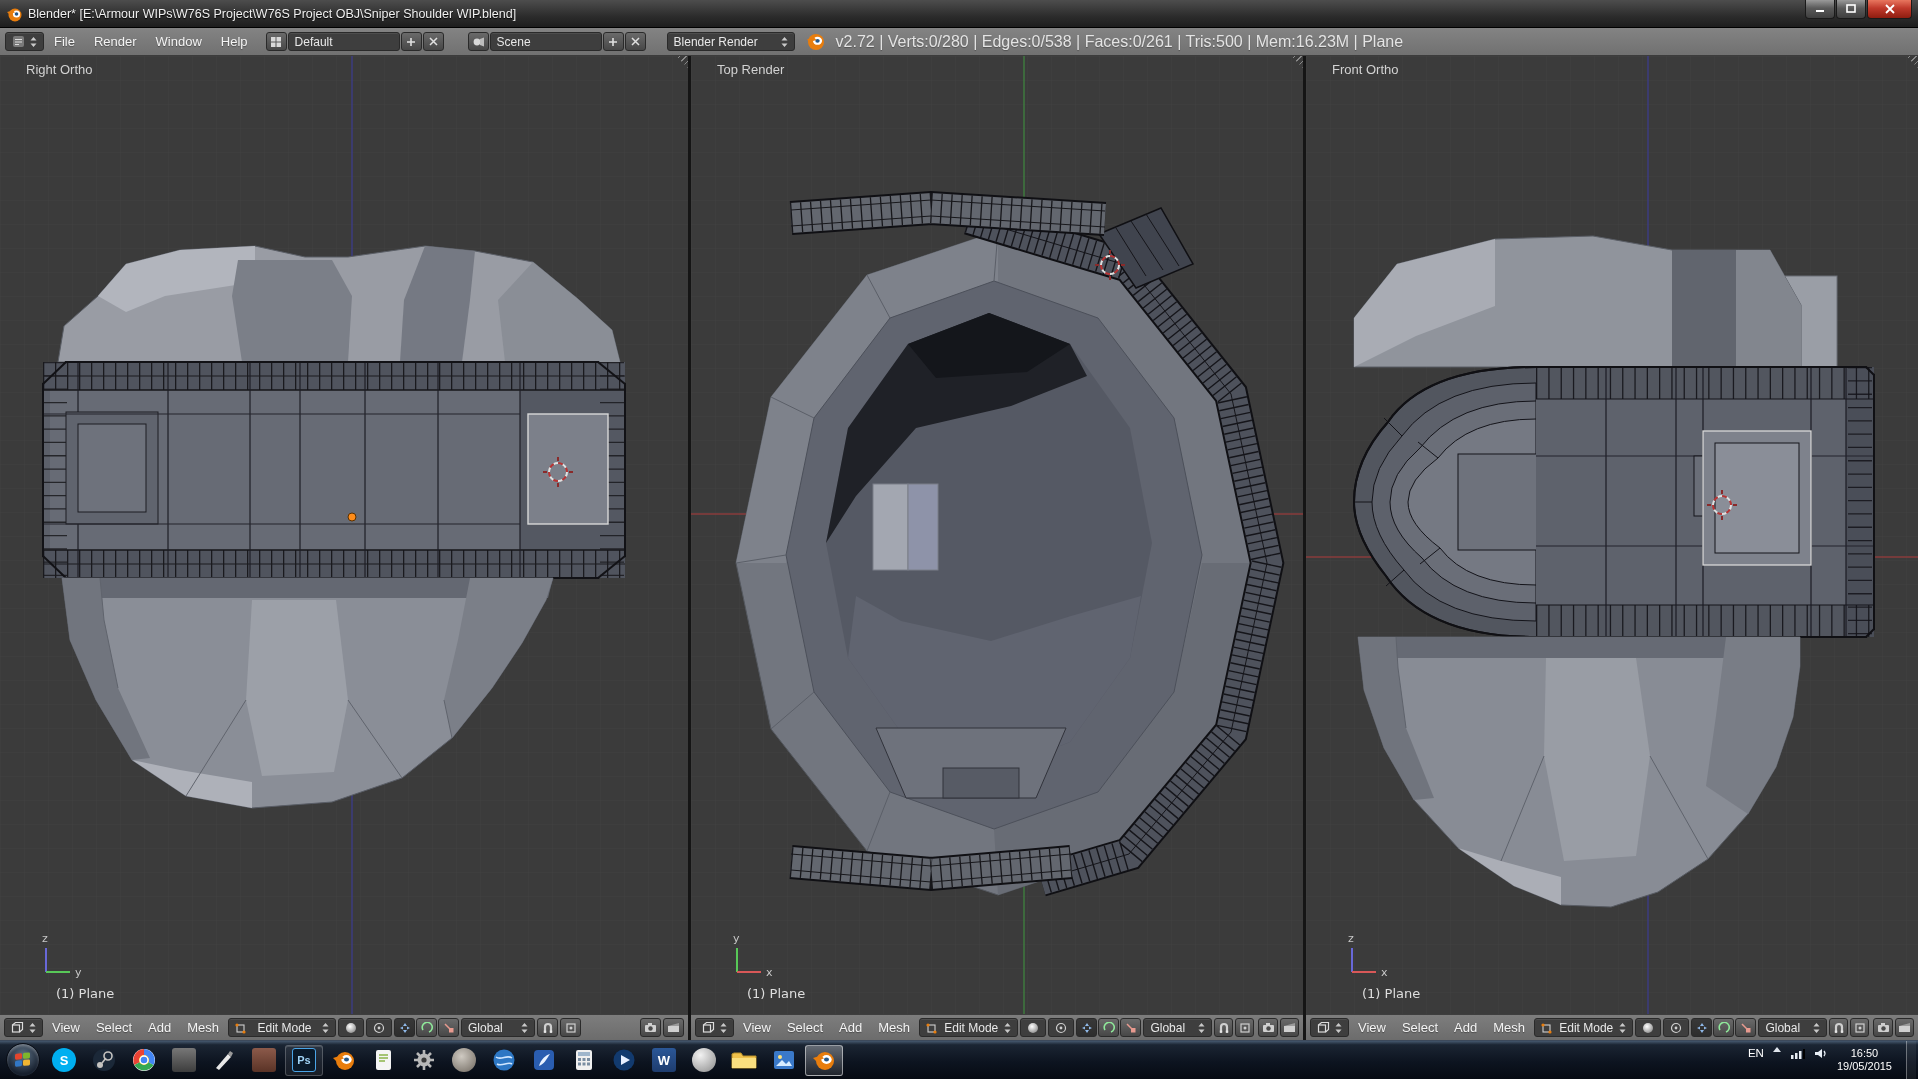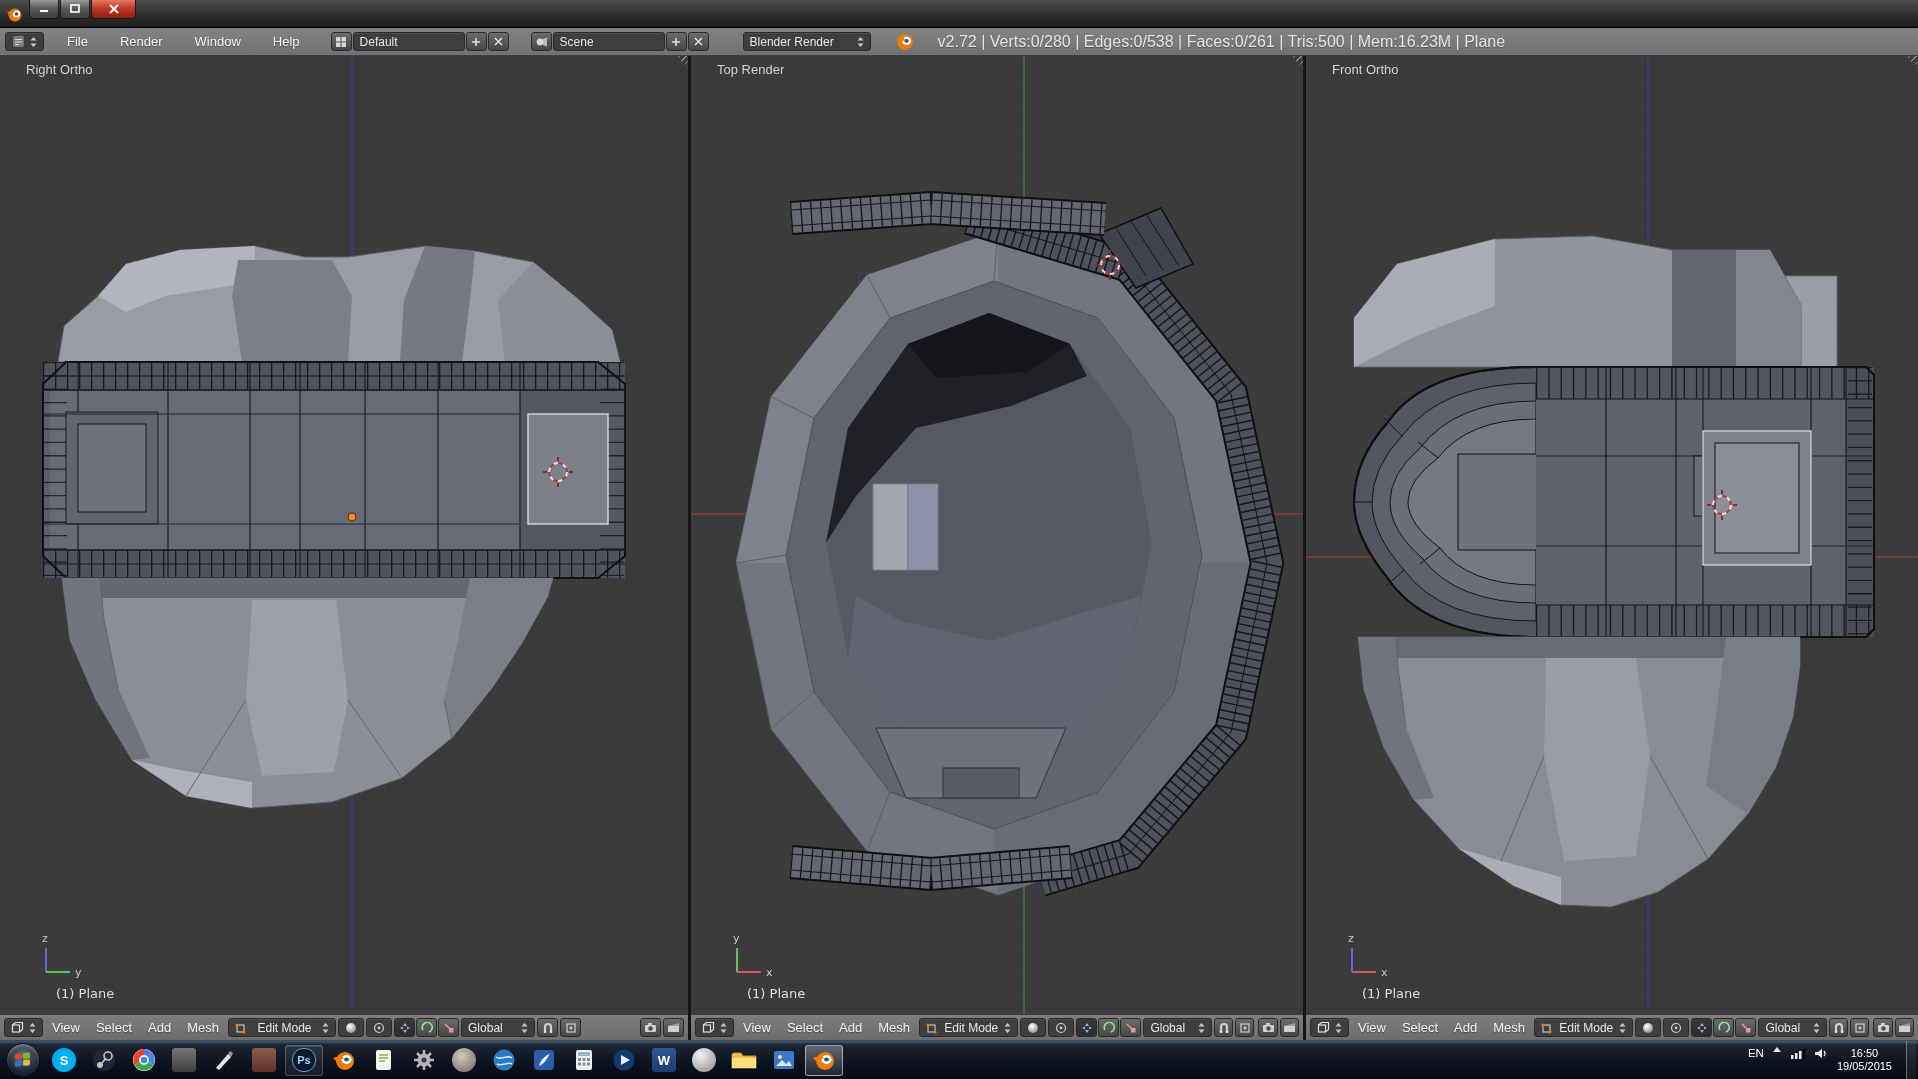--- a/index.html
+++ b/index.html
@@ -14,21 +14,21 @@
   .titlebar .title { color:#f0f0f0; font-size:12.5px; text-shadow:0 1px 1px #000; flex:1;
     white-space:nowrap; overflow:hidden; }
   .winbtns { display:flex; align-self:flex-start; }
   .winbtn { width:30px; height:19px; border:1px solid #1a1a1a; border-top:none;
     border-radius:0 0 4px 4px; background:linear-gradient(#9a9a9a,#5a5a5a 45%,#3f3f3f);
     display:flex; align-items:center; justify-content:center; margin-left:1px; }
   .winbtn.close { width:45px; background:linear-gradient(#e8765f,#c0392b 45%,#8f1d10); }
 
   
   .infobar { height:28px; background:linear-gradient(#838383,#717171);
-    border-bottom:1px solid #3c3c3c; display:flex; align-items:center; padding:0 5px; gap:14px; }
+    border-bottom:1px solid #3c3c3c; display:flex; align-items:center; padding:0 5px; gap:1px; }
   .hmenu { font-size:13px; color:#f4f4f4; padding:0 9px; text-shadow:0 1px 1px rgba(0,0,0,.35); }
   .hfield { height:19px; background:#3e3e3e; border:1px solid #2a2a2a; border-radius:3px;
     display:flex; align-items:center; gap:5px; padding:8px 6px; font-size:12px; color:#e8e8e8;
     box-shadow:inset 0 1px rgba(255,255,255,.08); }
   .hbtn { width:21px; height:19px; background:#4a4a4a; border:1px solid #2a2a2a; border-radius:3px;
     display:flex; align-items:center; justify-content:center;
     background:linear-gradient(#6a6a6a,#474747); }
   .stats { font-size:16px; color:#e4e4e4; margin-left:10px; text-shadow:0 1px 1px rgba(0,0,0,.3);
     white-space:nowrap; }
 
@@ -65,21 +65,21 @@
     align-items:center; justify-content:center; }
   .tb-icon.running { background:rgba(255,255,255,.07); border:1px solid rgba(255,255,255,.22);
     box-shadow:inset 0 1px rgba(255,255,255,.15); }
   .tb-icon.active { background:linear-gradient(rgba(255,255,255,.32),rgba(255,255,255,.10));
     border:1px solid rgba(255,255,255,.5); }
   .gl { width:24px; height:24px; border-radius:4px; display:flex; align-items:center;
     justify-content:center; font-size:13px; font-weight:bold; color:#fff; }
   .gl-skype{background:#00aff0; border-radius:50%;}
   .gl-archive{background:linear-gradient(#777,#3d3d3d); border-radius:3px;}
   .gl-utility{background:linear-gradient(#8c5a4a,#5a3326); border-radius:3px;}
-  .gl-ps{background:#0a1a2a; border:1px solid #4aa5e8; color:#9fd3f5; font-size:11px; border-radius:11px;}
+  .gl-ps{background:#0a1a2a; border:1px solid #4aa5e8; color:#9fd3f5; font-size:11px; border-radius:3px;}
   .gl-word{background:linear-gradient(#2b5797,#1e3c6e); border-radius:3px; font-size:13px;}
   .gl-sphere{background:radial-gradient(circle at 35% 30%, #f2f2f2, #8a8a8a); border-radius:50%;}
   .gl-gimp{background:radial-gradient(circle at 40% 35%, #cfcac2, #6e675e); border-radius:50%;}
   .tray { margin-left:auto; display:flex; align-items:flex-start; gap:9px; padding:0 8px; }
   .tray-lang { color:#fff; font-size:11.5px; }
   .tray-arrow { width:0; height:0; border-left:4px solid rgba(0,0,0,0);
     border-right:4px solid rgba(0,0,0,0); border-bottom:5px solid #dfe5ec; }
   .clock { color:#fff; font-size:11px; line-height:13px; text-align:center; }
   .showdesk { width:10px; align-self:stretch; margin-left:6px;
     border-left:1px solid rgba(255,255,255,.35); background:rgba(255,255,255,.06); }
@@ -99,20 +99,21 @@
 
 <div class="app">
 
   <div class="titlebar">
     <svg class="appicon" viewBox="0 0 16 16">
       <circle cx="9" cy="9" r="6.5" fill="#e87d0d"></circle>
       <circle cx="10.5" cy="8" r="3.6" fill="#ffffff"></circle>
       <circle cx="10.5" cy="8" r="1.8" fill="#265787"></circle>
       <path d="M1,6 L7,4.5 L9,6.5 L3,8 Z" fill="#e87d0d"></path>
     </svg>
+    <div class="title">Blender* [E:\Armour WIPs\W76S Project\W76S Project OBJ\Sniper Shoulder WIP.blend]</div>
     <div class="winbtns">
       <div class="winbtn">
         <svg width="12" height="10">
             <rect x="2" y="6" width="8" height="2" fill="#fff"></rect>
           </svg>
       </div>
       <div class="winbtn">
         <svg width="12" height="10">
             <rect x="2" y="1" width="8" height="7" fill="none" stroke="#fff" stroke-width="1.6"></rect>
           </svg>
@@ -157,21 +158,21 @@
             <path d="M5,1 V9 M1,5 H9" stroke="#e0e0e0" stroke-width="1.6"></path>
           </svg>
       </div>
       <div class="hbtn">
         <svg width="9" height="9">
             <path d="M1,1 L8,8 M8,1 L1,8" stroke="#e0e0e0" stroke-width="1.5"></path>
           </svg>
       </div>
     </div>
 
-    <div class="hgroup" style="margin-left:8px">
+    <div class="hgroup" style="margin-left:23px">
       <div class="hbtn">
         <svg width="13" height="12">
           <circle cx="5" cy="6" r="3.4" fill="#d8d8d8"></circle>
             <path d="M8,3 L12,1.5 V10.5 L8,9 Z" fill="#bdbdbd"></path>
         </svg>
       </div>
       <div class="hfield" style="width:112px">
         <span>Scene</span>
       </div>
       <div class="hbtn">

